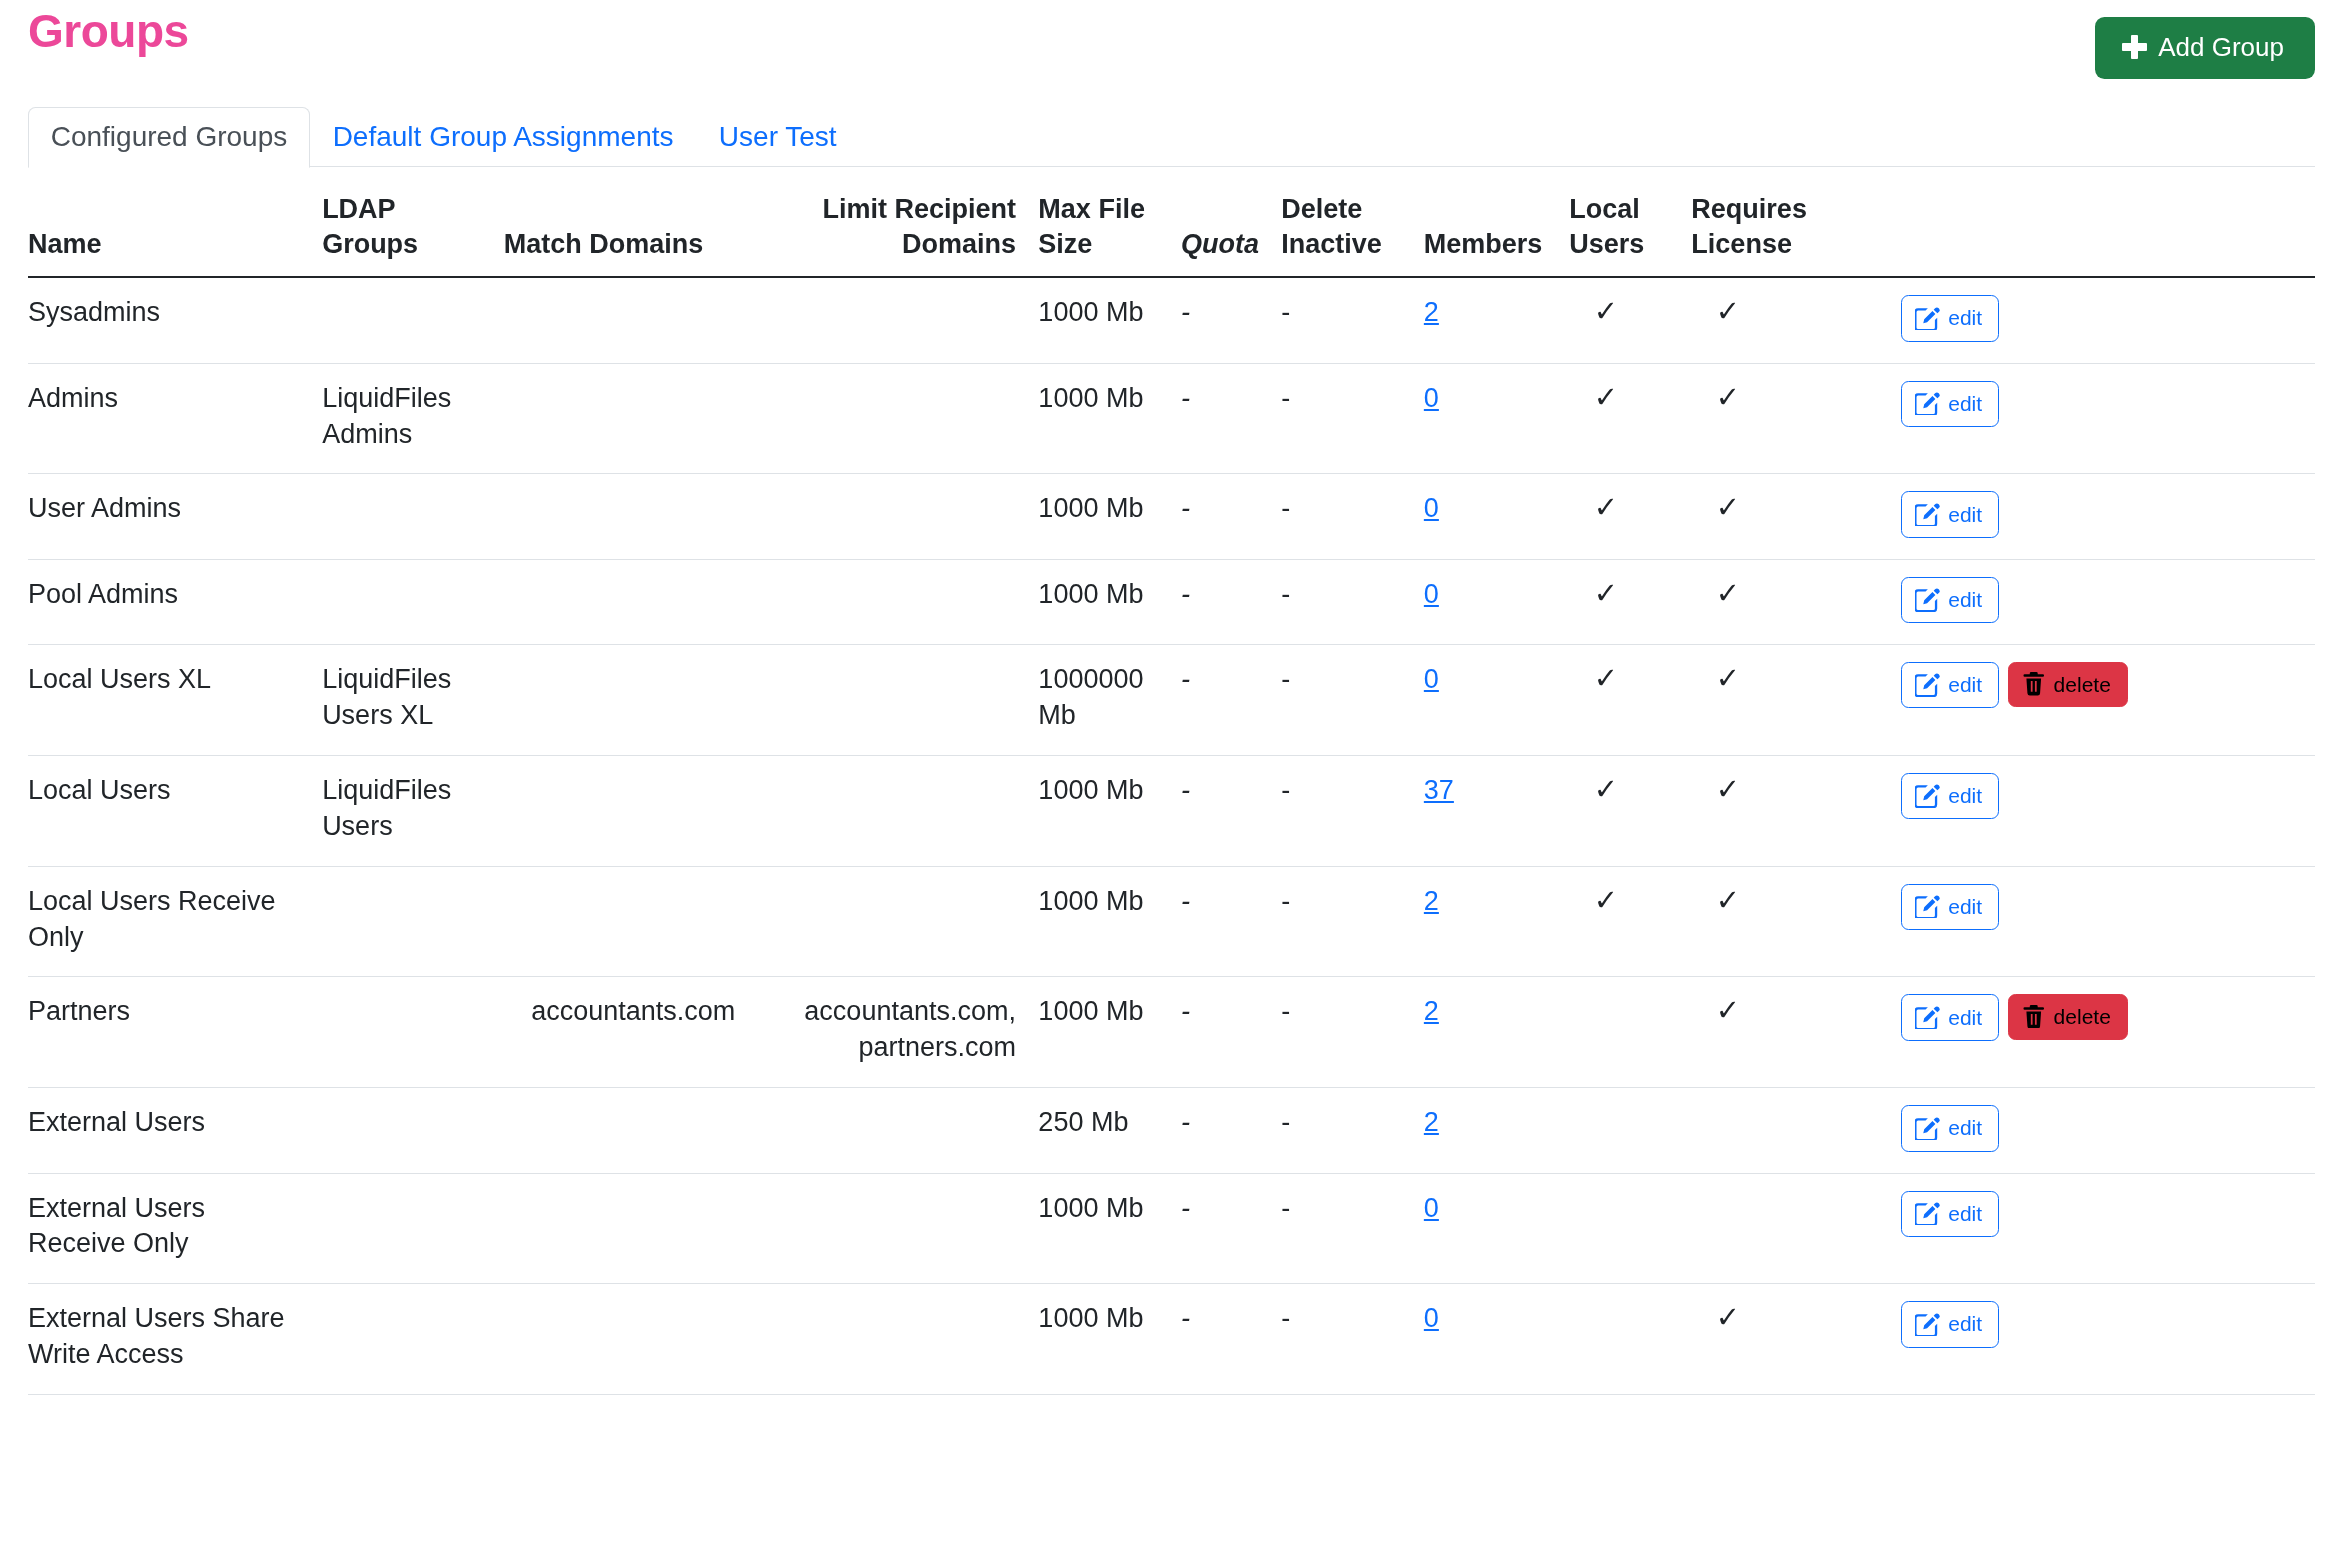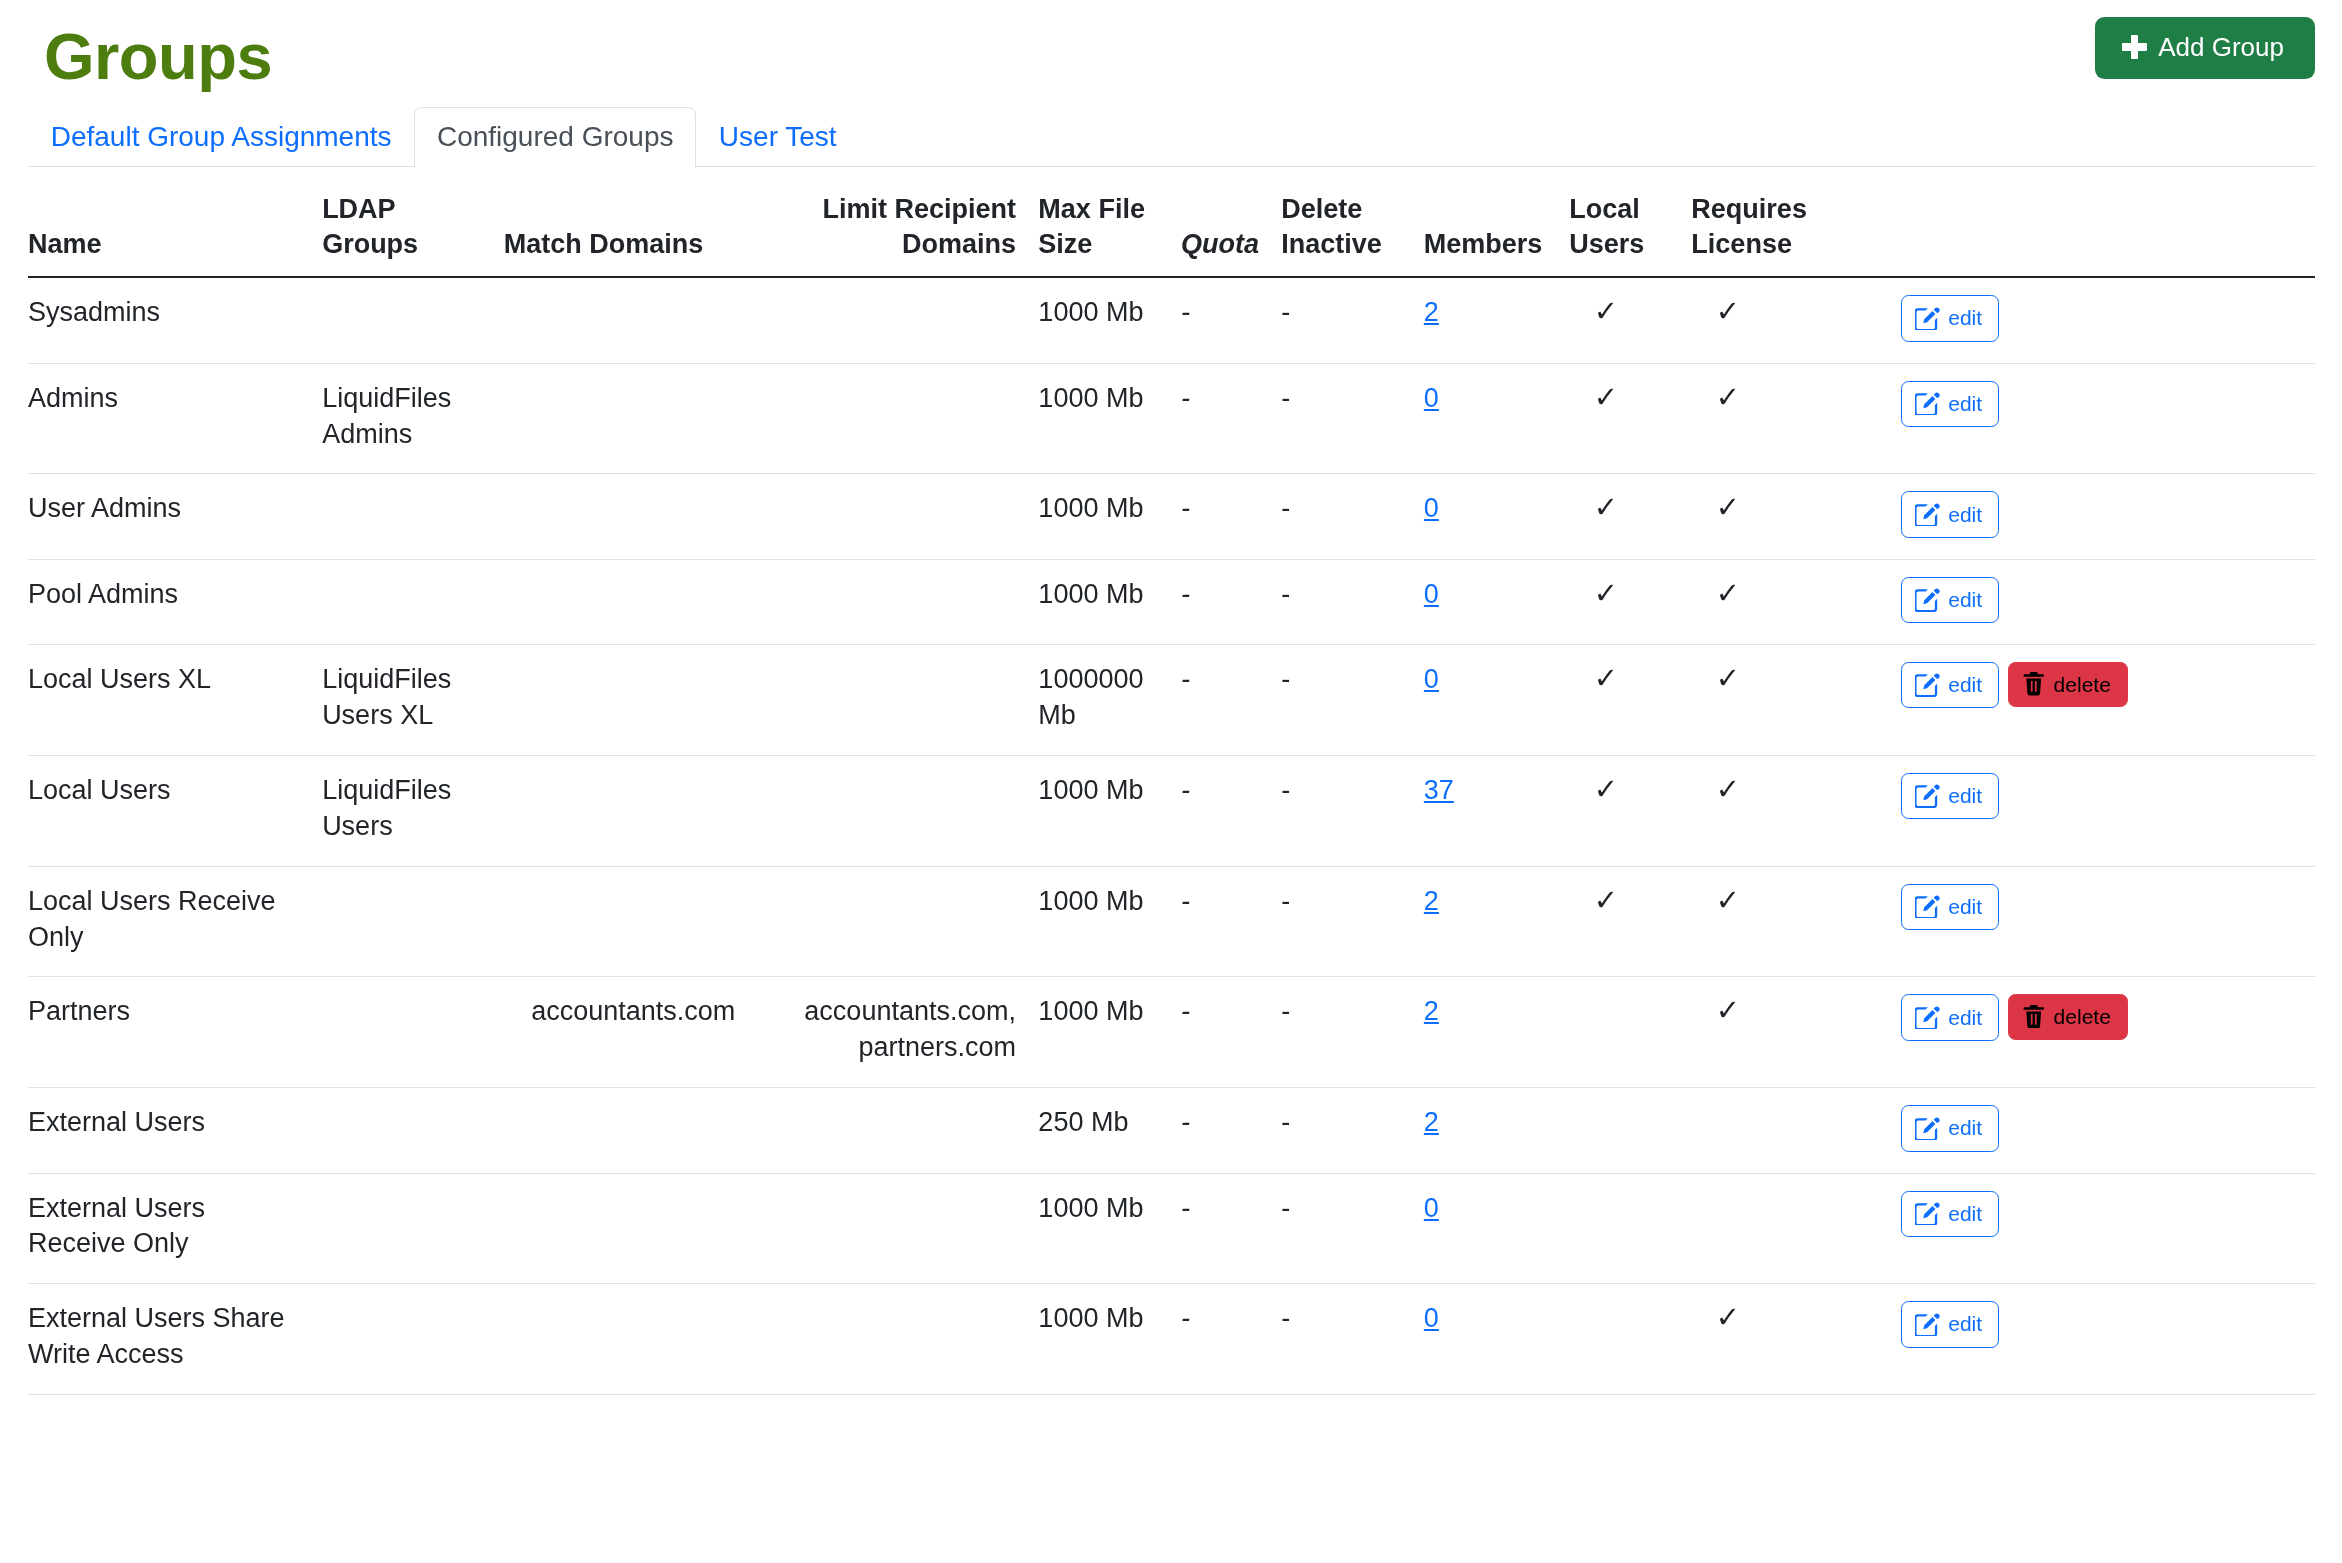--- a/index.html
+++ b/index.html
@@ -25,26 +25,26 @@
 
   
   .page-header {
     display: flex;
     align-items: flex-start;
     justify-content: space-between;
     padding-top: 7.5px;
     height: 94px;
   }
   .page-title {
-    font-size: 65px;
+    font-size: 46px;
     font-weight: 700;
     line-height: 1.0;
     letter-spacing: -0.5px;
-    margin: 16px;
-    color: #4d7c0f;
+    margin: 0;
+    color: #ec4899;
     white-space: nowrap;
   }
   .add-group-button {
     display: inline-flex;
     align-items: center;
     gap: 11.3px;
     background: #1e7e45;
     color: #ffffff;
     border: none;
     border-radius: 9.4px;
@@ -207,22 +207,22 @@
 
   <div class="page-header">
     <h1 class="page-title">Groups</h1>
     <button class="add-group-button">
       <span class="plus-icon"></span>
       <span>Add Group</span>
     </button>
   </div>
 
   <div class="tabs" id="tab-bar">
+      <a class="tab active">Configured Groups</a>
       <a class="tab">Default Group Assignments</a>
-      <a class="tab active">Configured Groups</a>
       <a class="tab">User Test</a>
     </div>
 
   <table class="groups-table">
     <thead>
       <tr>
         <th class="col-name">Name</th>
         <th class="col-ldap">LDAP Groups</th>
         <th class="col-match">Match Domains</th>
         <th class="col-limit">Limit Recipient Domains</th>

